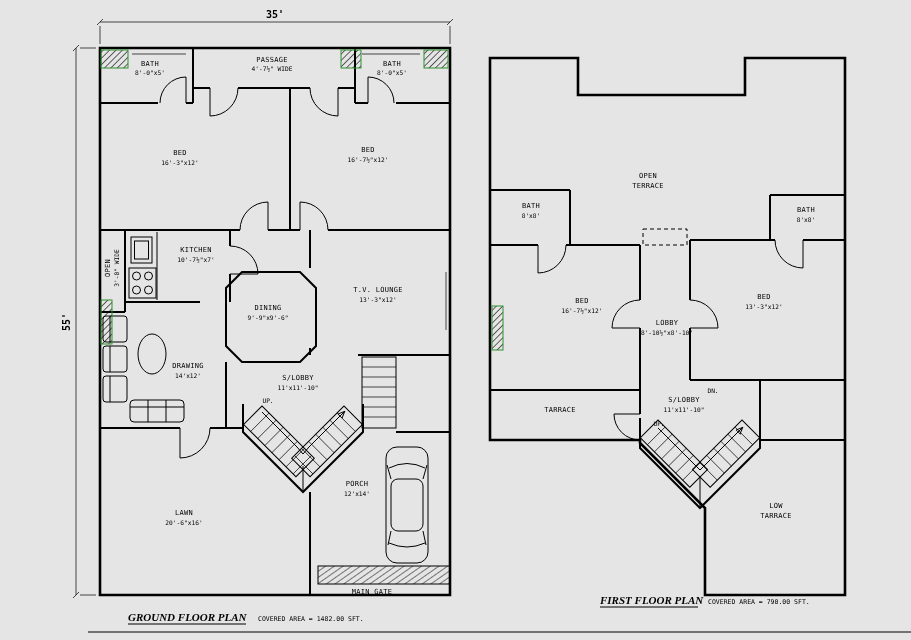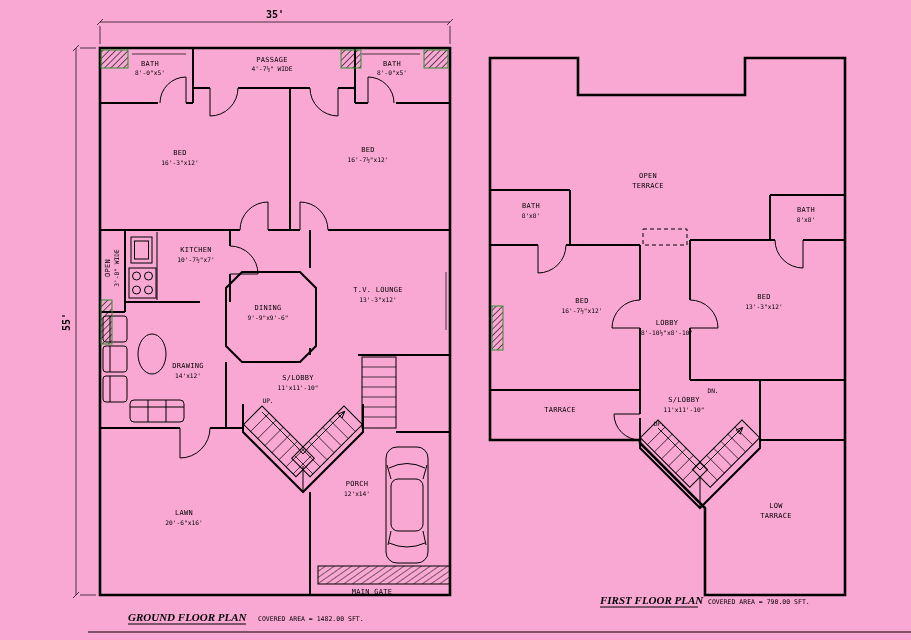--- a/index.html
+++ b/index.html
@@ -1,16 +1,16 @@
 <!DOCTYPE html>
 <html><head>
 <meta charset="utf-8">
 <style>
   html,body{margin:0;padding:0;background:#ffffff;}
-  #sheet{width:911px;height:640px;position:relative;background:#f9a8d4;overflow:hidden;}
+  #sheet{width:911px;height:640px;position:relative;background:#e5e5e5;overflow:hidden;}
   svg{display:block;}
   svg path,svg rect,svg polygon,svg polyline,svg line,svg ellipse,svg circle{fill:none;stroke:#000;}
   .wall-outer{stroke-width:2.6;}
   .wall{stroke-width:2;}
   .thin{stroke-width:1;}
   .vthin{stroke-width:0.7;}
   .dashed{stroke-width:1;stroke-dasharray:4,3;}
   .col{fill:url(#colhatch);stroke:#2f8f2f;stroke-width:1;}
   .gate{fill:url(#gatehatch);stroke:#000;stroke-width:1;}
   text{fill:#000;stroke:none;font-family:"DejaVu Sans Mono",monospace;}

